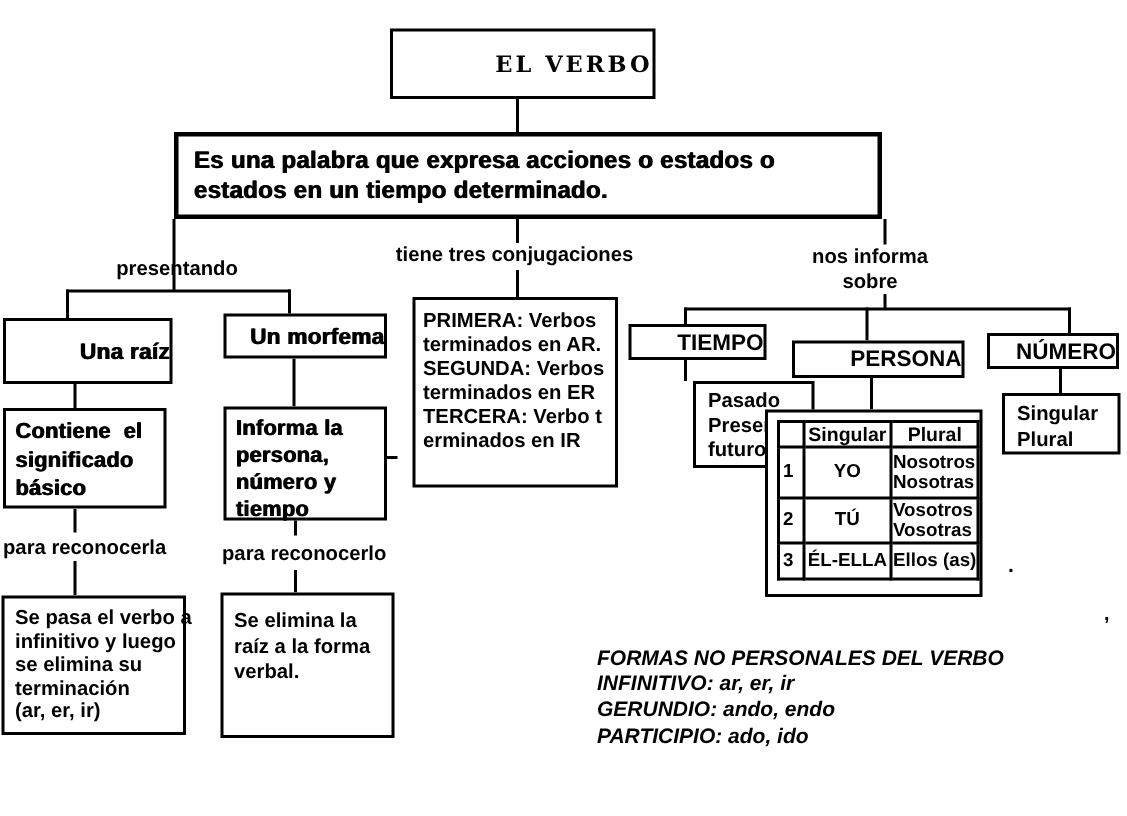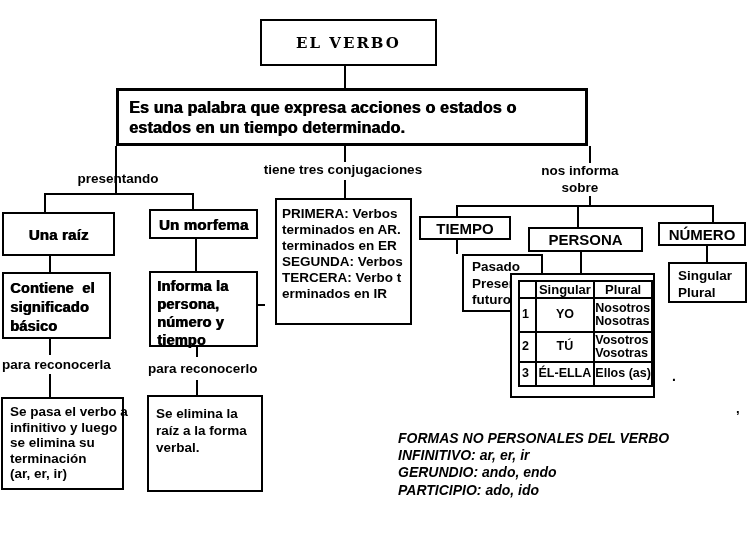--- a/index.html
+++ b/index.html
@@ -6,21 +6,21 @@
   .canvas {
     position:relative; width:751px; height:544px; background:#ffffff;
     font-family:"Liberation Sans", sans-serif; color:#000; overflow:hidden;
   }
   .box { position:absolute; border:2px solid #000; background:#fff; box-sizing:border-box; }
   .vline { position:absolute; width:2px; background:#000; }
   .hline { position:absolute; height:2px; background:#000; }
   .lbl { position:absolute; font-weight:bold; font-size:13.5px; white-space:pre; line-height:16px; }
   .ctr { text-align:center; }
   .heavy { font-weight:bold; text-shadow:0.7px 0 0 #000; letter-spacing:0.2px; }
-  .flexc { display:flex; align-items:center; justify-content:center; }
+  .flexc { display:flex; align-items:center; justify-content:flex-end; }
   .title-font { font-family:"DejaVu Serif", serif; font-size:15px; letter-spacing:2px; font-weight:600; }
   .def-text { padding:7px 0 0 10px; font-size:16px; line-height:19.5px; }
   .def-text div, .lines div { white-space:pre; }
   .big-lines { font-size:14.5px; line-height:19px; padding:5px 2px 0 6px; }
   .informa-lines { font-size:14.5px; line-height:18px; padding:4px 4px 0 6px; }
   .small-lines { font-weight:bold; font-size:13.5px; line-height:15.6px; padding:5px 0 0 7px; }
   .conj-lines { font-weight:bold; font-size:13.5px; line-height:16px; padding:6px 0 0 5px; }
   .pasado-lines { font-weight:bold; font-size:13.5px; line-height:16.5px; padding:3px 0 0 8px;margin-left:42px; }
   .elimina-lines { font-weight:bold; font-size:13.5px; line-height:16.5px; padding:7px 0 0 8px; }
   .cat-font { font-weight:bold; font-size:15px; }
@@ -112,22 +112,22 @@
   <div class="lbl" style="left:148px;top:361px">para reconocerlo</div>
   <div class="box small-lines lines" style="left:147px;top:395px;width:116px;height:97px;padding-top:8px;line-height:17px">
     <div>Se elimina la</div>
     <div>raíz a la forma</div>
     <div>verbal.</div>
   </div>
 
   <div class="box conj-lines lines" style="left:275px;top:198px;width:137px;height:127px">
     <div>PRIMERA: Verbos</div>
     <div>terminados en AR.</div>
+    <div>SEGUNDA: Verbos</div>
     <div>terminados en ER</div>
-    <div>SEGUNDA: Verbos</div>
     <div>TERCERA: Verbo t</div>
     <div>erminados en IR</div>
   </div>
 
   <div class="box flexc cat-font" style="left:419px;top:216px;width:92px;height:24px">
     <span>TIEMPO</span>
   </div>
   <div class="box pasado-lines lines" style="left:420px;top:254px;width:81px;height:58px">
     <div>Pasado</div>
     <div>Presente</div>

